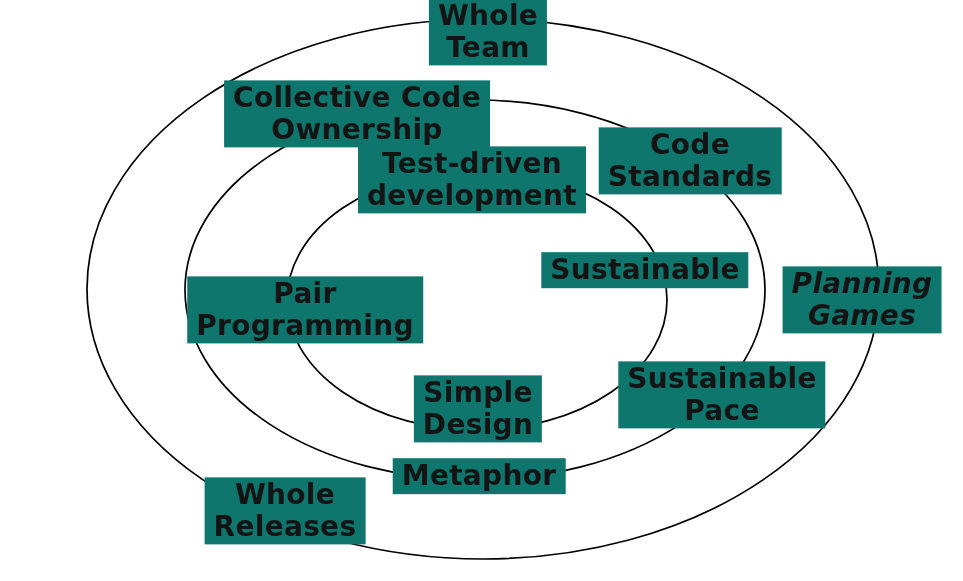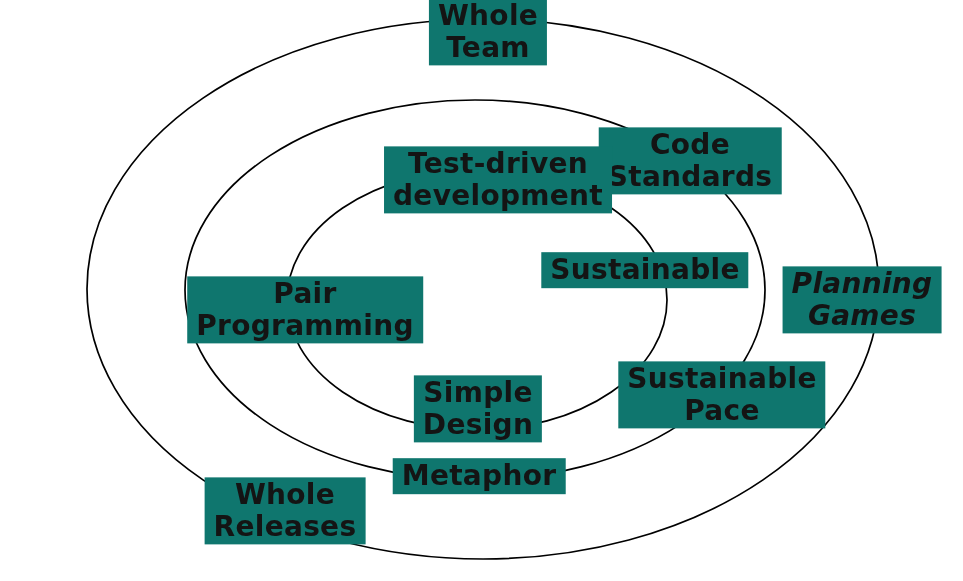--- a/index.html
+++ b/index.html
@@ -53,30 +53,32 @@
   <div class="label" style="left:488px; top:32px;">Whole
 Team</div>
 
 
   <div class="label" style="left:862px; top:300px;font-style:italic;">Planning
 Games</div>
 
   <div class="label" style="left:285px; top:511px;">Whole
 Releases</div>
 
+  <div class="label" style="left:357px; top:114px;">Collective Code
+Ownership</div>
 
   <div class="label" style="left:690px; top:161px;">Code
 Standards</div>
 
   <div class="label" style="left:722px; top:395px;">Sustainable
 Pace</div>
 
   <div class="label" style="left:479px; top:476px;">Metaphor</div>
 
-  <div class="label" style="left:498px; top:180px;">Test-driven
+  <div class="label" style="left:472px; top:180px;">Test-driven
 development</div>
 
   <div class="label" style="left:645px; top:270px;">Sustainable</div>
 
   <div class="label" style="left:305px; top:310px;">Pair
 Programming</div>
 
   <div class="label" style="left:478px; top:409px;">Simple
 Design</div>
 

